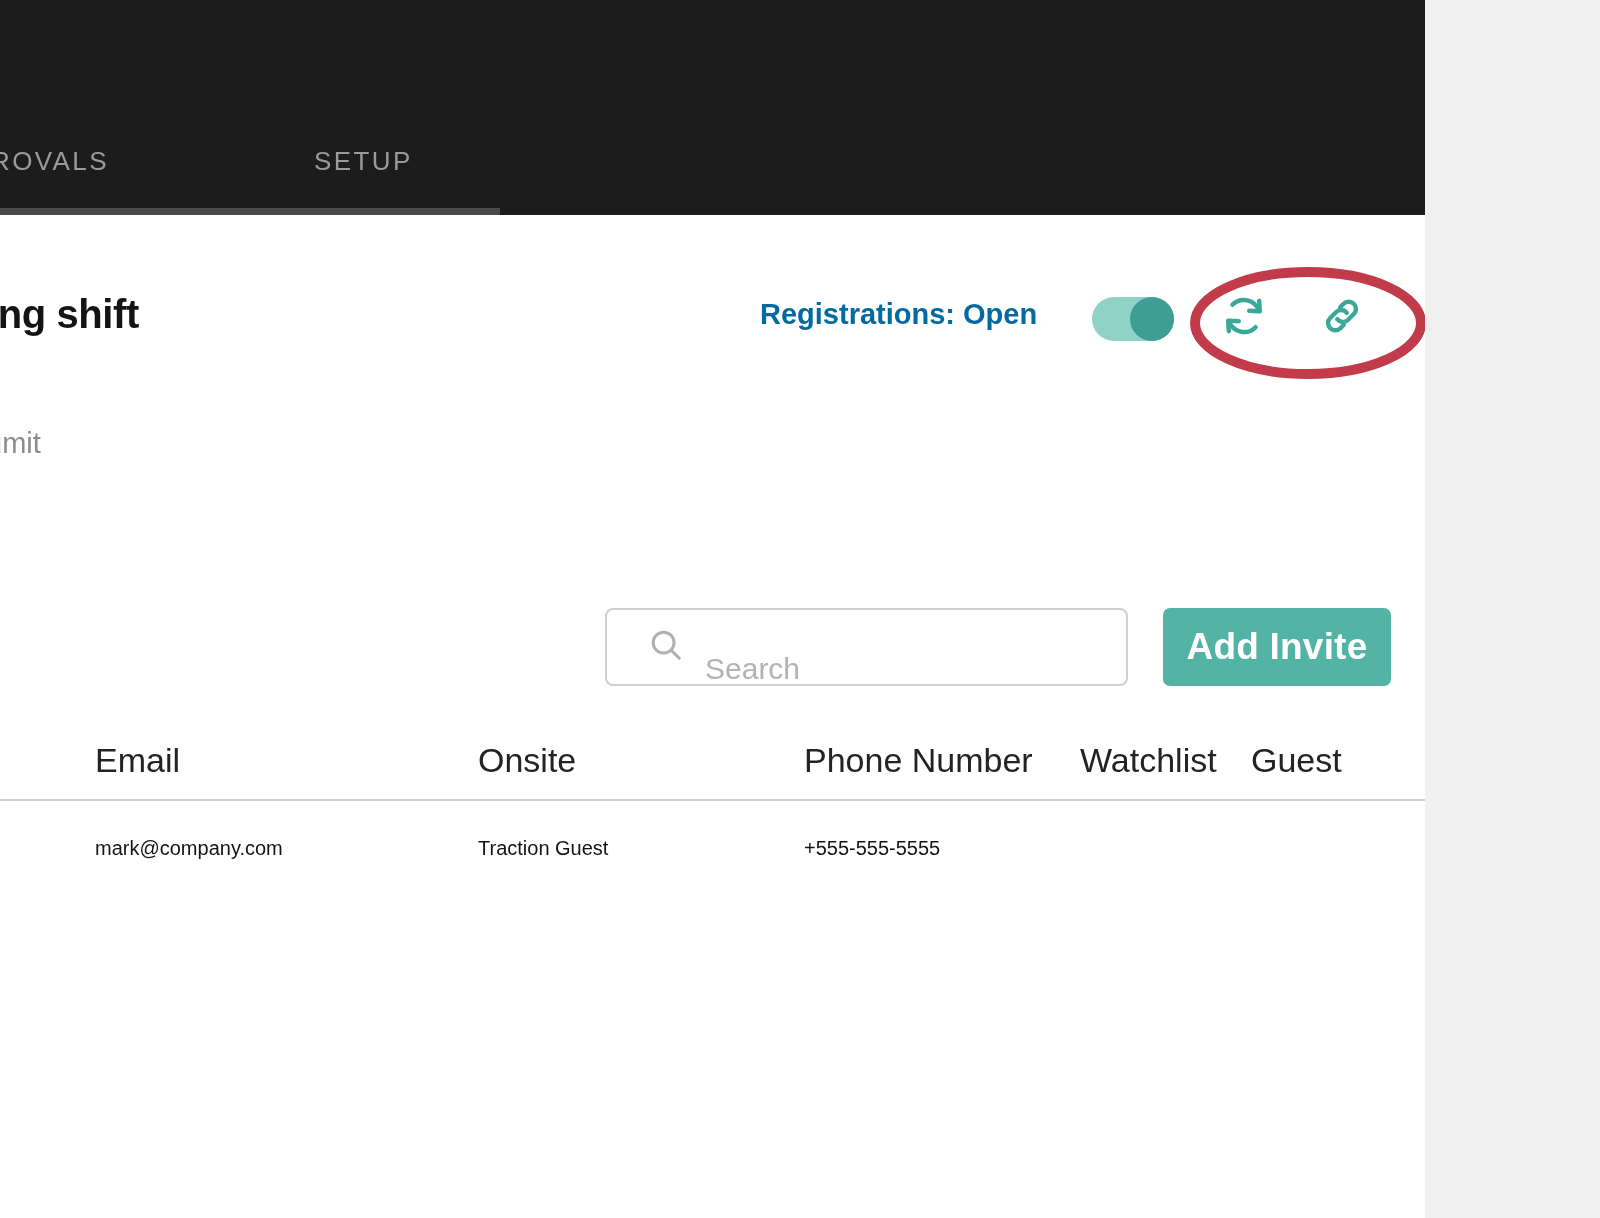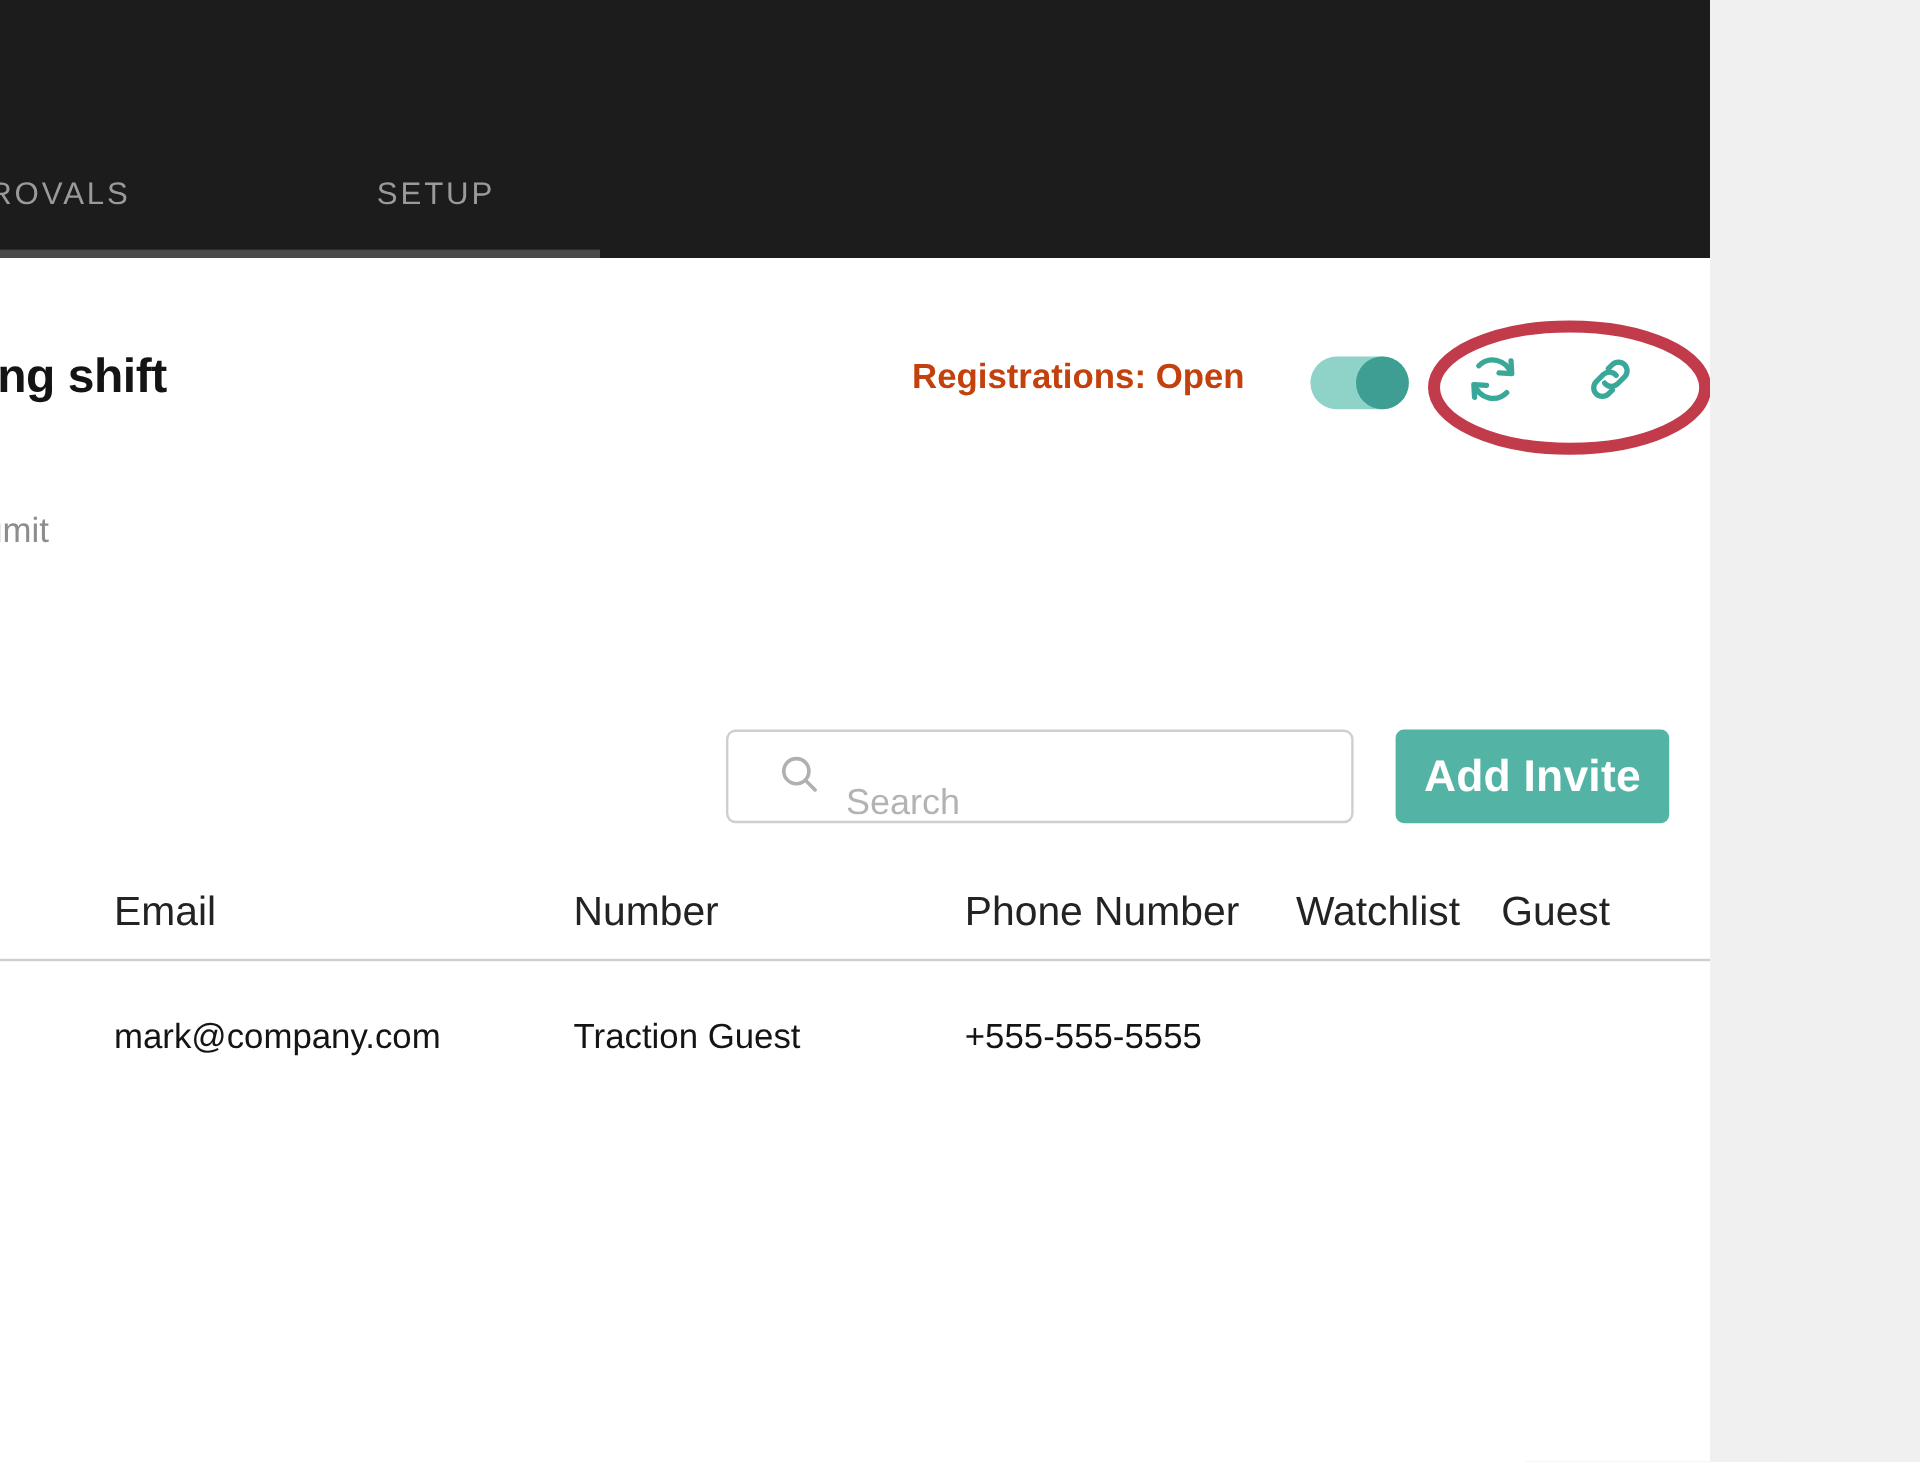--- a/index.html
+++ b/index.html
@@ -95,21 +95,21 @@
     white-space: nowrap;
   }
 
   
   #registration-status {
     position: absolute;
     left: 760px;
     top: 83px;
     font-size: 29px;
     font-weight: 700;
-    color: #c2410c;
+    color: #0369a1;
     white-space: nowrap;
   }
   #registrations-toggle {
     position: absolute;
     left: 1092px;
     top: 297px;
     width: 82px;
     height: 44px;
     border-radius: 22px;
     background: #8ed2c8;
@@ -224,22 +224,22 @@
   }
   .th-0 { left: 95px; }
   .th-1 { left: 478px; }
   .th-2 { left: 804px; }
   .th-3 { left: 1080px; }
   .th-4 { left: 1251px; }
 
   .table-row { position: relative; height: 108px; }
   .td {
     position: absolute;
-    top: 47px;
-    font-size: 29px;
+    top: 36px;
+    font-size: 20px;
     font-weight: 400;
     color: #141414;
     white-space: nowrap;
   }
   .td-0 { left: 95px; }
   .td-1 { left: 478px; }
   .td-2 { left: 804px; }
   .td-3 { left: 1080px; }
   .td-4 { left: 1251px; }
 </style>
@@ -310,21 +310,21 @@
         <input id="search-input" type="text" value="" placeholder="Search" style="">
       </div>
 
       <button id="add-invite-button">Add Invite</button>
     </div>
 
     <div id="invites-table">
 
       <div id="invites-table-head">
         <div class="th th-0">Email</div>
-        <div class="th th-1">Number</div>
+        <div class="th th-1">Onsite</div>
         <div class="th th-2">Phone Number</div>
         <div class="th th-3">Watchlist</div>
         <div class="th th-4">Guest</div>
       </div>
 
       <div class="table-row">
         <div class="td td-0">mark@company.com</div>
         <div class="td td-1">Traction Guest</div>
         <div class="td td-2">+555-555-5555</div>
         <div class="td td-3"></div>

